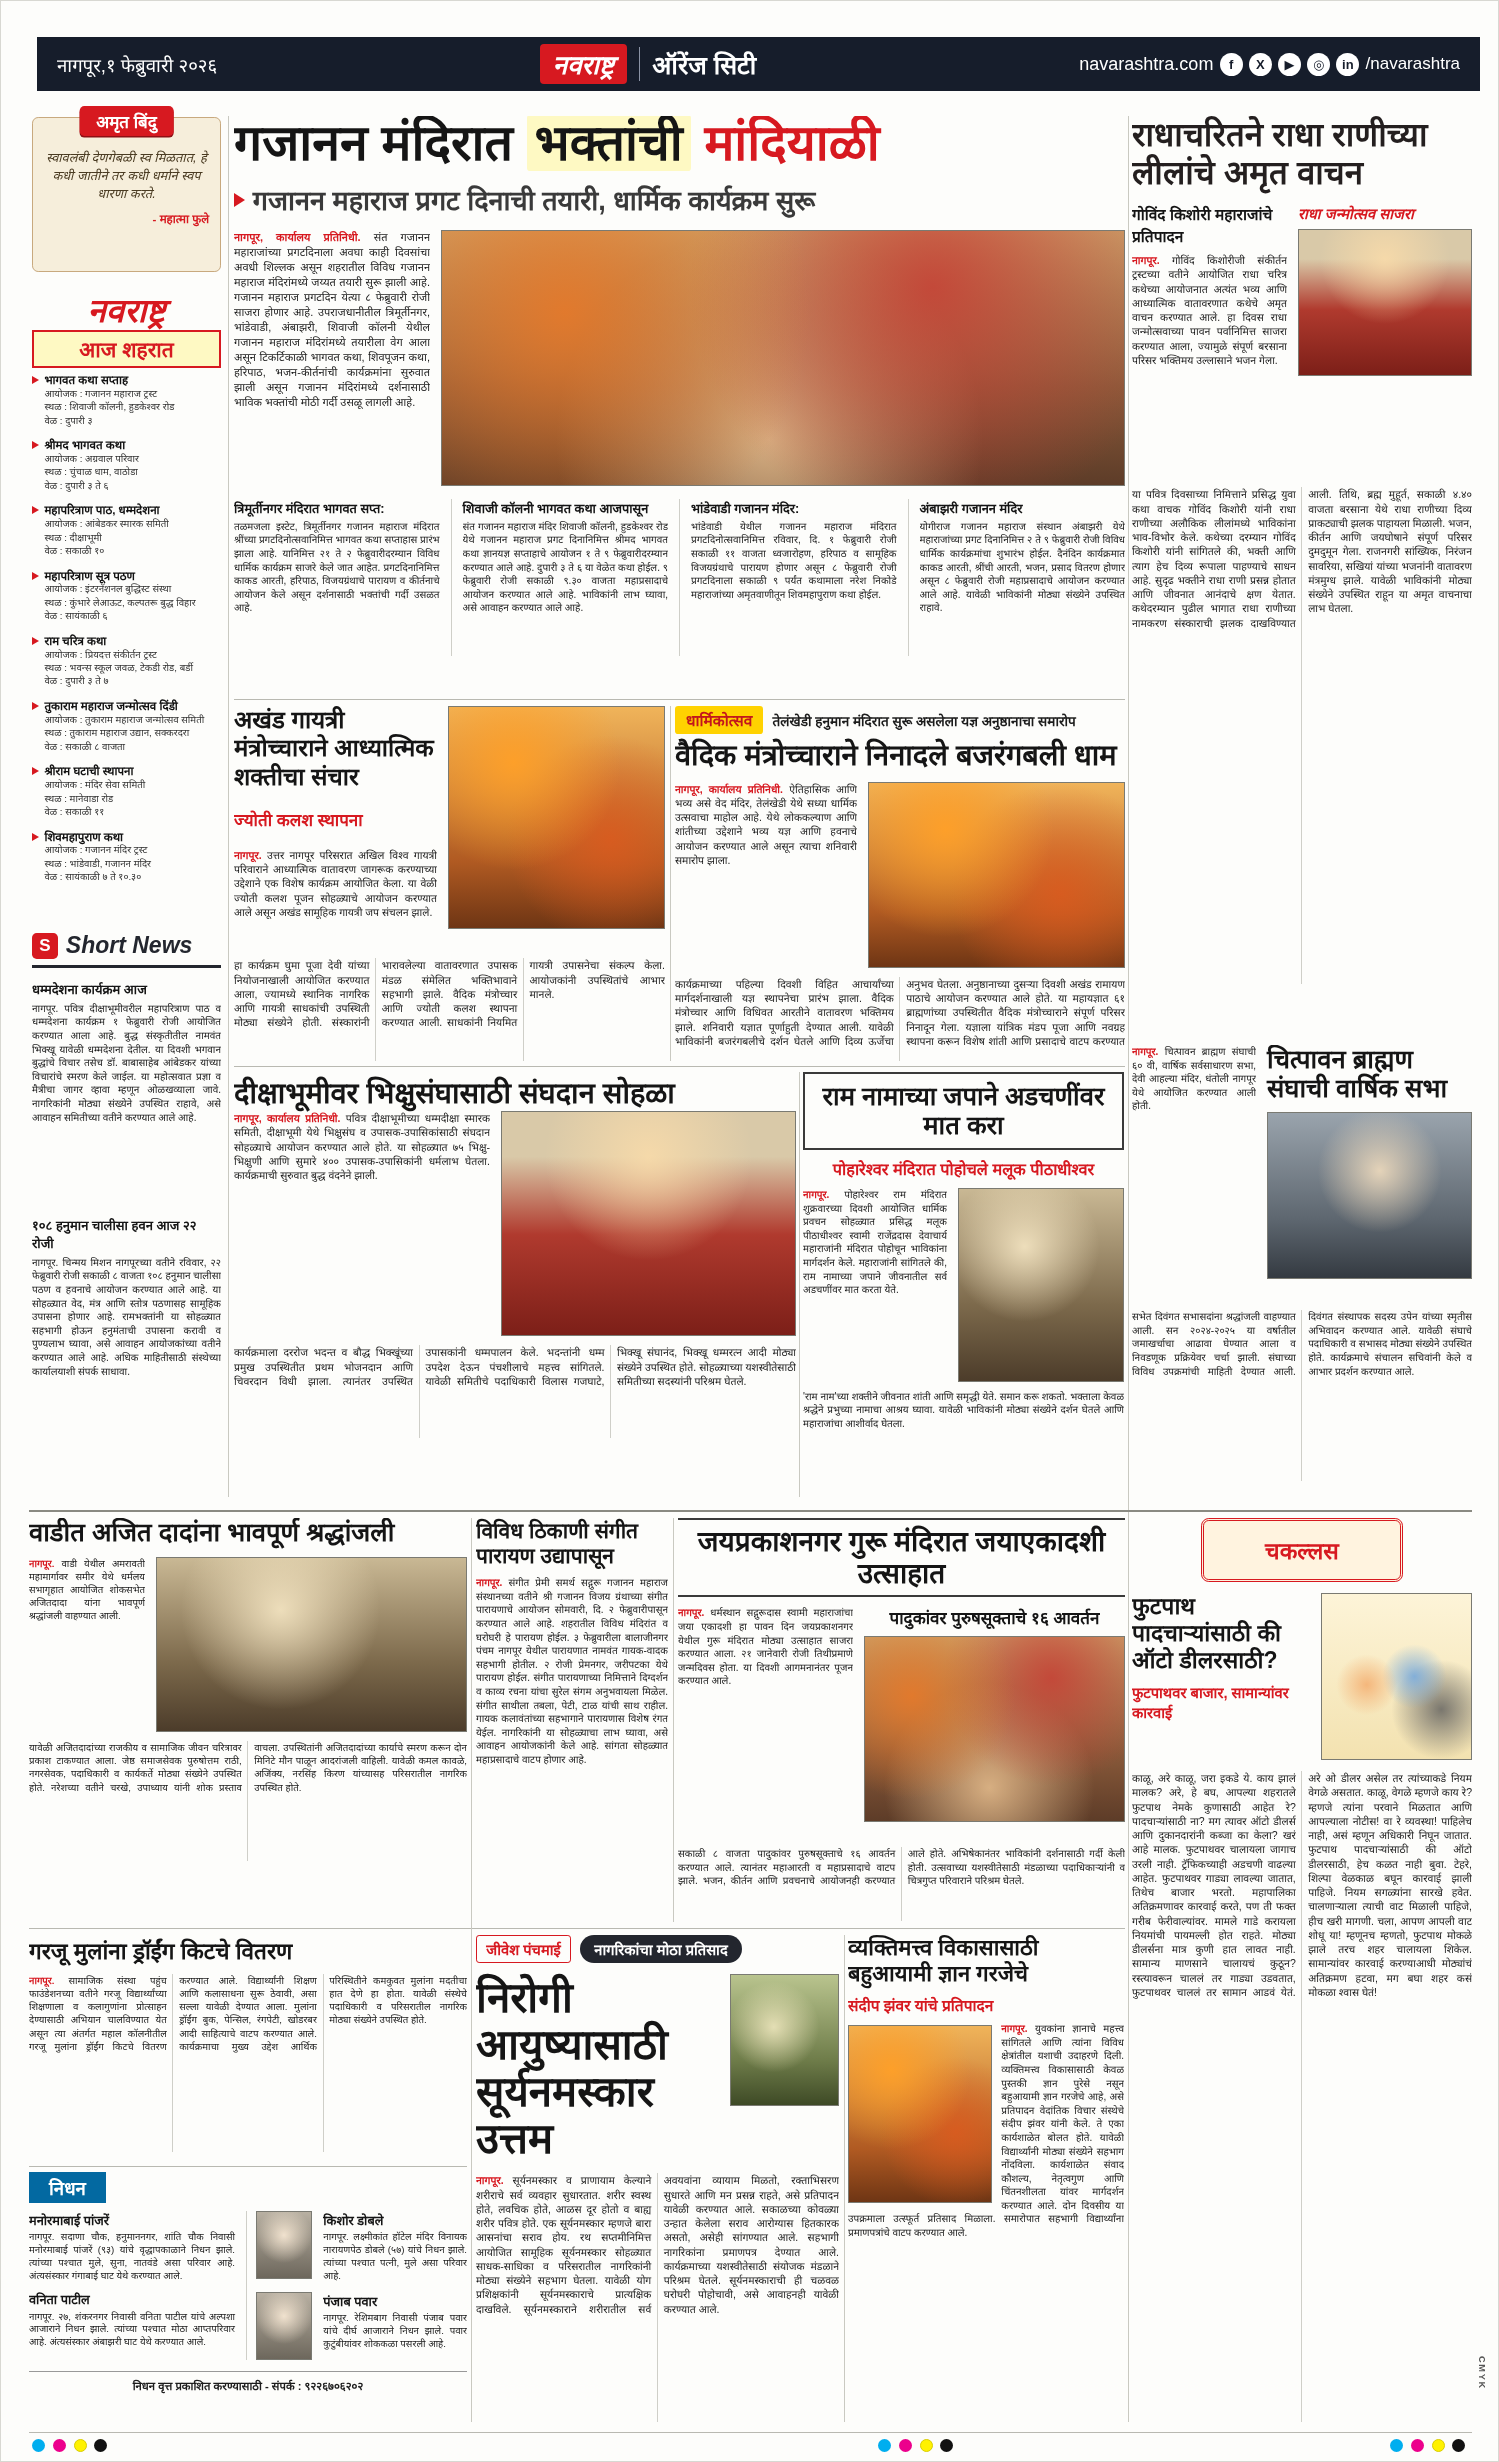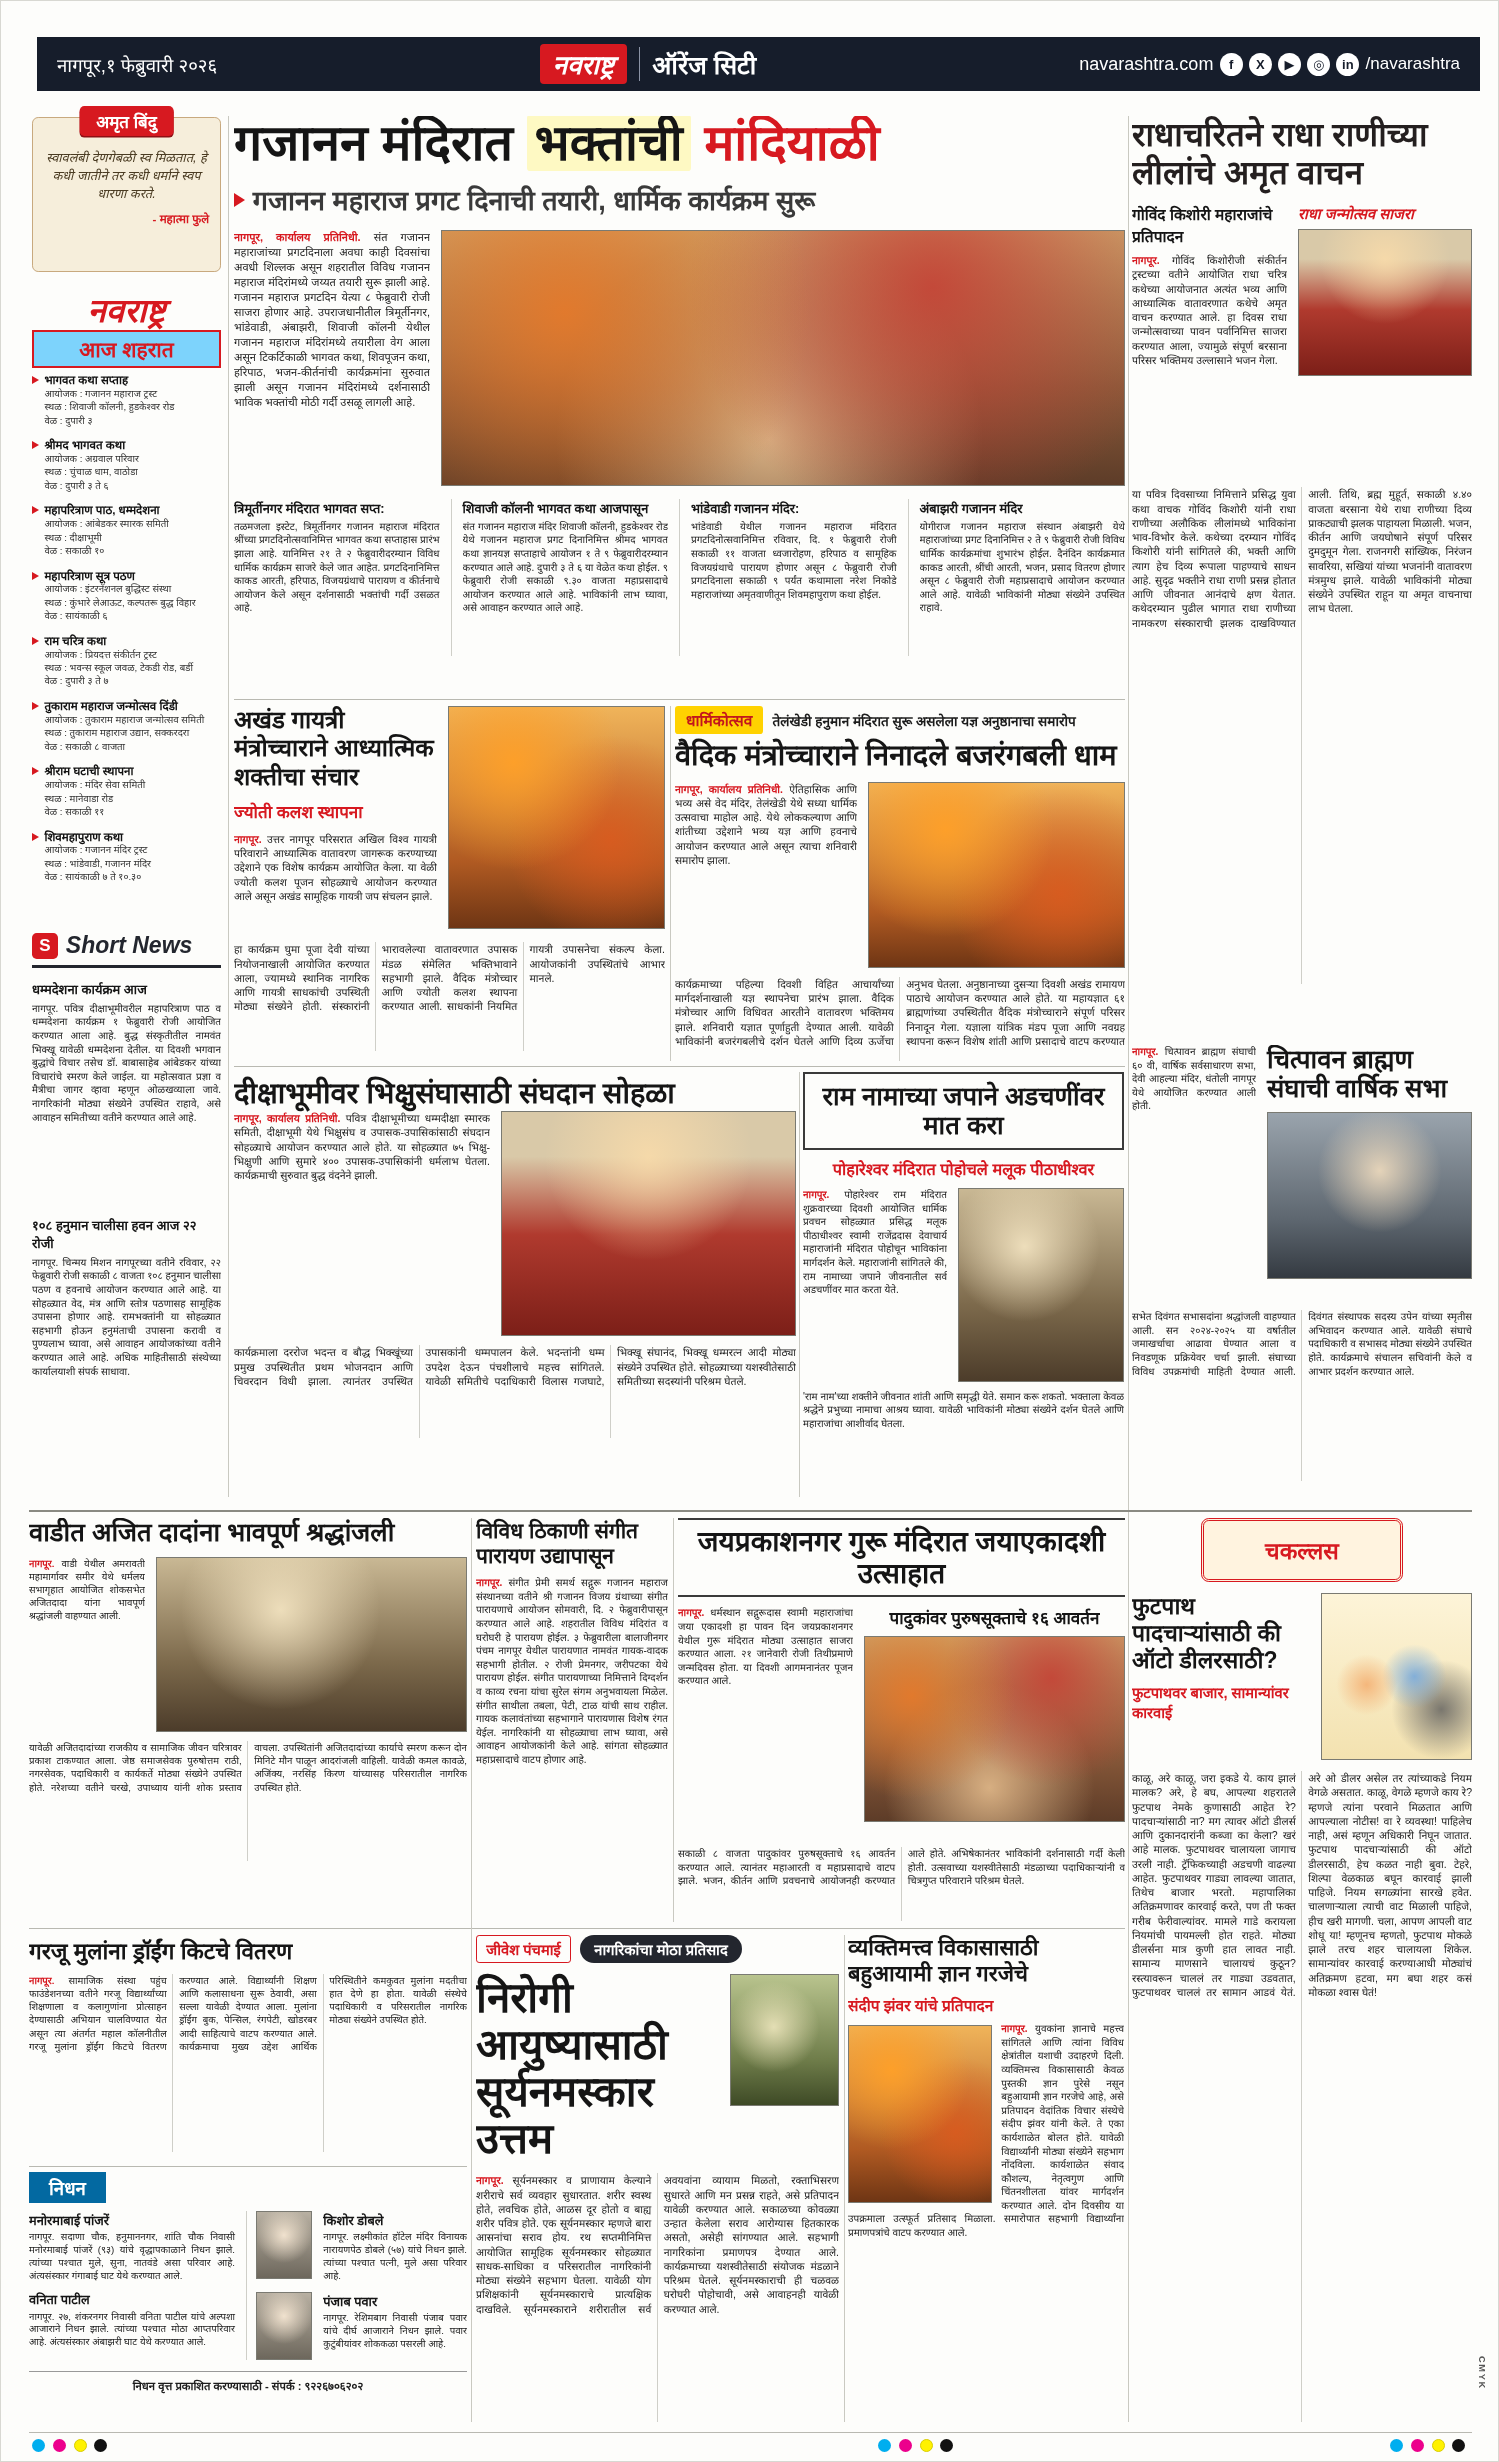--- a/index.html
+++ b/index.html
@@ -37,21 +37,21 @@
   .ph-portrait{background:radial-gradient(circle at 50% 35%,rgba(245,230,210,.95),transparent 55%),linear-gradient(180deg,#b8b0a2,#6d675c);}
   .vline{background:#c9c9c1;width:0.8px;}
   .hline{background:#b9b9b1;height:0.8px;}
   
   .amrut{background:#f6eedb;border:1.6px solid #c8a97e;border-radius:6.2px;padding:31px 11px 9.3px;position:relative;}
   .amrut .ribbon{position:absolute;top:-12.4px;left:50%;transform:translateX(-50%);background:#d71920;color:#fff;
                  font-weight:bold;font-size:17px;padding:3.9px 17px;border-radius:4.7px;white-space:nowrap;box-shadow:0 1.6px 0 #8e0f14;}
   .amrut .q{font-style:italic;font-size:12.8px;line-height:1.4;color:#4a3b22;text-align:center;margin:0;}
   .amrut .a{color:#d71920;font-weight:bold;font-size:11.6px;text-align:right;margin-top:7.8px;}
   .side-mast{color:#d71920;font-weight:bold;font-style:italic;font-size:33px;text-align:center;}
-  .today-hd{border:2.3px double #d71920;color:#d71920;font-weight:bold;font-size:21px;text-align:center;padding:3.1px 0;background:#7dd3fc;}
+  .today-hd{border:2.3px double #d71920;color:#d71920;font-weight:bold;font-size:21px;text-align:center;padding:3.1px 0;background:#fef9c3;}
   .ev{margin-bottom:10px;}
   .ev .t{font-size:11.6px;font-weight:bold;color:#111;}
   .ev .t::before{content:"";display:inline-block;width:0;height:0;border-left:7px solid #d71920;border-top:4.7px solid transparent;border-bottom:4.7px solid transparent;margin-right:5.4px;}
   .ev p{margin:0.8px 0 0 12.4px;font-size:9.7px;line-height:1.3;color:#333;}
   .sn-head{display:flex;align-items:center;gap:7.8px;border-bottom:3.1px solid #23262e;padding-bottom:6.2px;}
   .sn-logo{width:26px;height:26px;background:#d71920;color:#fff;font-weight:bold;font-size:17px;border-radius:4.7px;display:flex;align-items:center;justify-content:center;}
   .sn-title{font-size:23px;font-weight:bold;font-style:italic;color:#23262e;}
   .sn-item h5{font-size:13px;margin-bottom:3.9px;}
   
   .badge-y{background:#ffd200;color:#c3161c;font-weight:bold;font-size:15.5px;padding:3.1px 11px;border-radius:3.1px;white-space:nowrap;}
@@ -206,21 +206,21 @@
         <div class="photo ph-redcarpet" style="width:100%;height:147px;"></div>
       </div>
     </div>
     <p class="bt cols2 ovh" style="font-size:10.5px;margin-top:9.3px;height:497px;">या पवित्र दिवसाच्या निमित्ताने प्रसिद्ध युवा कथा वाचक गोविंद किशोरी यांनी राधा राणीच्या अलौकिक लीलांमध्ये भाविकांना भाव-विभोर केले. कथेच्या दरम्यान गोविंद किशोरी यांनी सांगितले की, भक्ती आणि त्याग हेच दिव्य रूपाला पाहण्याचे साधन आहे. सुदृढ भक्तीने राधा राणी प्रसन्न होतात आणि जीवनात आनंदाचे क्षण येतात. कथेदरम्यान पुढील भागात राधा राणीच्या नामकरण संस्काराची झलक दाखविण्यात आली. तिथि, ब्रह्म मुहूर्त, सकाळी ४.४० वाजता बरसाना येथे राधा राणीच्या दिव्य प्राकट्याची झलक पाहायला मिळाली. भजन, कीर्तन आणि जयघोषाने संपूर्ण परिसर दुमदुमून गेला. राजनगरी सांख्यिक, निरंजन सावरिया, सखियां यांच्या भजनांनी वातावरण मंत्रमुग्ध झाले. यावेळी भाविकांनी मोठ्या संख्येने उपस्थित राहून या अमृत वाचनाचा लाभ घेतला.</p>
   </div>
 
   <div class="abs ovh" style="left:233px;top:705px;width:431px;height:355px;">
     <div class="row">
       <div style="width:203px;">
         <h3 style="font-size:24px;line-height:1.18;">अखंड गायत्री मंत्रोच्चाराने आध्यात्मिक शक्तीचा संचार</h3>
-        <h5 class="subred" style="font-size:17px;margin:9px 0;">ज्योती कलश स्थापना</h5>
+        <h5 class="subred" style="font-size:17px;margin:17px 0;">ज्योती कलश स्थापना</h5>
         <p class="bt ovh" style="font-size:10.5px;height:101px;"><span class="by">नागपूर.</span> <span>उत्तर नागपूर परिसरात अखिल विश्व गायत्री परिवाराने आध्यात्मिक वातावरण जागरूक करण्याच्या उद्देशाने एक विशेष कार्यक्रम आयोजित केला. या वेळी ज्योती कलश पूजन सोहळ्याचे आयोजन करण्यात आले असून अखंड सामूहिक गायत्री जप संचलन झाले.</span></p>
       </div>
       <div class="photo ph-saffron" style="flex:1;height:223px;"></div>
     </div>
     <p class="bt cols3 ovh" style="font-size:10.5px;margin-top:9.3px;height:109px;">हा कार्यक्रम घुमा पूजा देवी यांच्या नियोजनाखाली आयोजित करण्यात आला, ज्यामध्ये स्थानिक नागरिक आणि गायत्री साधकांची उपस्थिती मोठ्या संख्येने होती. संस्कारांनी भारावलेल्या वातावरणात उपासक मंडळ संमेलित भक्तिभावाने सहभागी झाले. वैदिक मंत्रोच्चार आणि ज्योती कलश स्थापना करण्यात आली. साधकांनी नियमित गायत्री उपासनेचा संकल्प केला. आयोजकांनी उपस्थितांचे आभार मानले.</p>
   </div>
 
   <div class="abs ovh" style="left:674px;top:705px;width:450px;height:355px;">
     <div style="display:flex;align-items:center;gap:9.3px;">
       <span class="badge-y">धार्मिकोत्सव</span>

